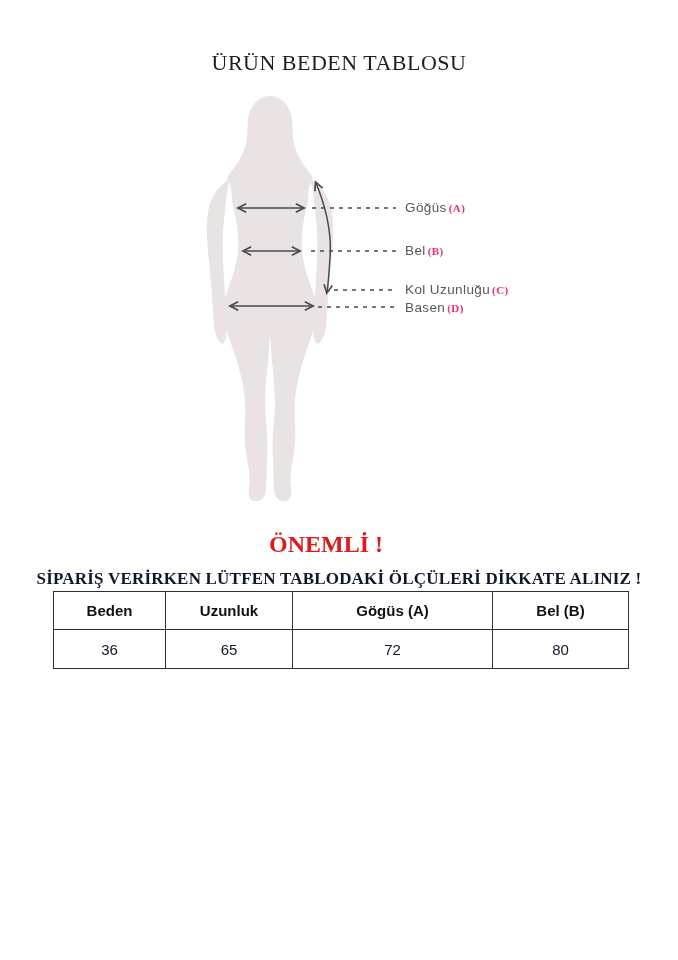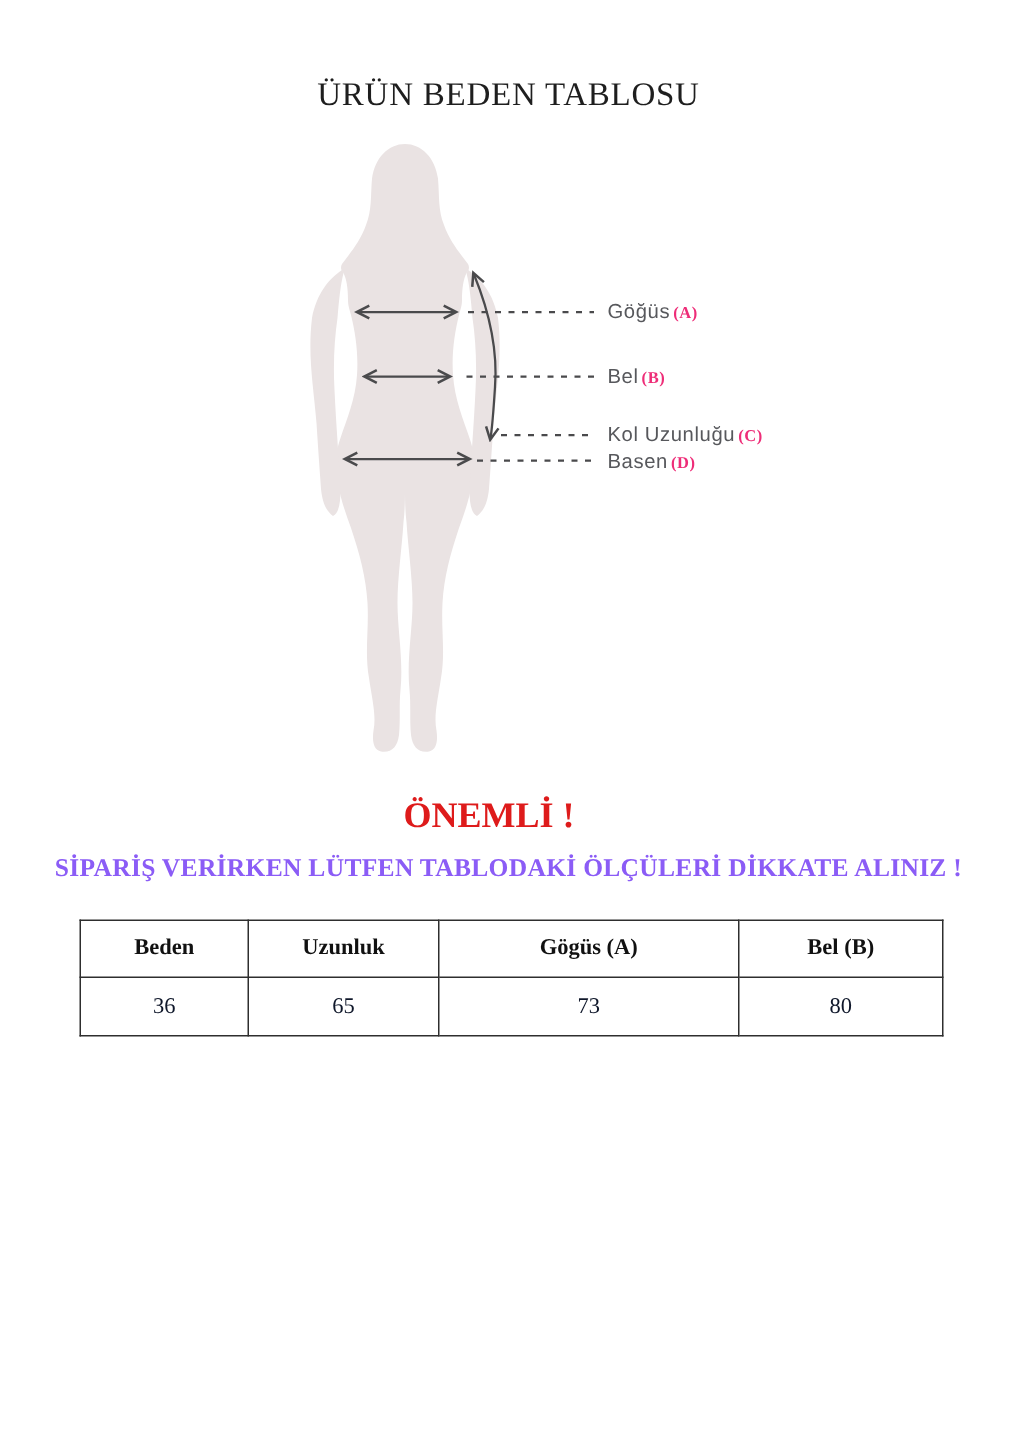--- a/index.html
+++ b/index.html
@@ -35,28 +35,28 @@
 
   
   .notice-heading{
     position:absolute;top:531px;left:0;width:612px;text-align:center;
     font-family:"Liberation Serif",serif;font-weight:bold;
     font-size:24px;color:#de1b1b;margin-left:20px;
   }
   .warning-text{
     position:absolute;top:569px;left:0;width:678px;text-align:center;
     font-family:"Liberation Serif",serif;font-weight:bold;
-    font-size:17px;color:#8b5cf6;letter-spacing:.2px;
+    font-size:17px;color:#0f172a;letter-spacing:.2px;
   }
 
   
   table.size-table{
-    position:absolute;left:53px;top:613px;
+    position:absolute;left:53px;top:591px;
     border-collapse:collapse;table-layout:fixed;
-    font-family:Liberation Serif, serif;
+    font-family:Liberation Sans, sans-serif;
   }
   table.size-table th, table.size-table td{
     border:1px solid #2e2e2e;text-align:center;vertical-align:middle;
     padding:0;
   }
   table.size-table th{
     height:37px;font-size:15px;font-weight:bold;color:#111;
   }
   table.size-table td{
     height:38px;font-size:15px;font-weight:normal;color:#0f172a;
@@ -181,19 +181,19 @@
         <th>Beden</th>
         <th>Uzunluk</th>
         <th>Gögüs (A)</th>
         <th>Bel (B)</th>
       </tr>
     </thead>
     <tbody>
       <tr>
         <td>36</td>
         <td>65</td>
-        <td>73</td>
+        <td>72</td>
         <td>80</td>
       </tr>
     </tbody>
   </table>
 
 </div>
 
 </body></html>

